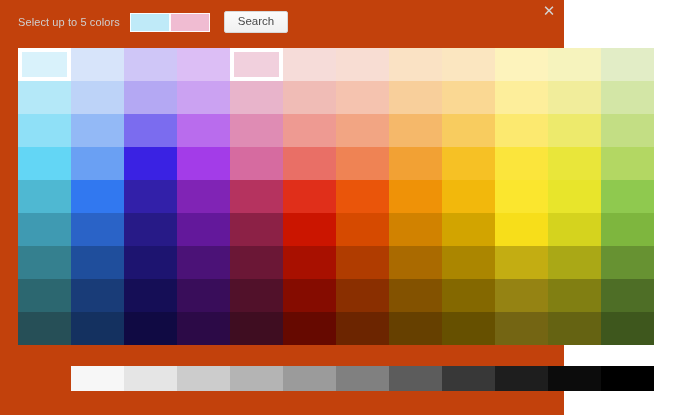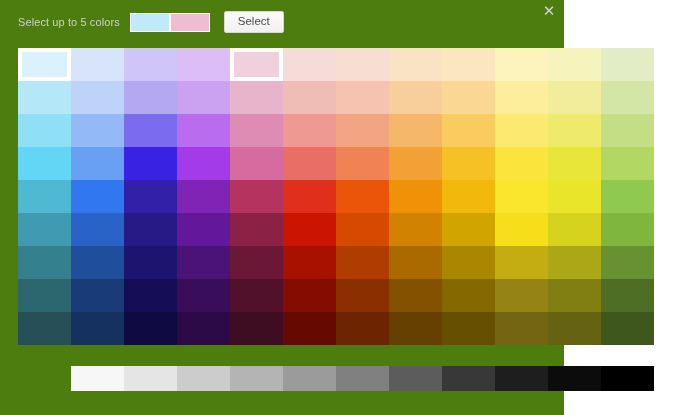--- a/index.html
+++ b/index.html
@@ -13,21 +13,21 @@
     overflow: hidden;
     font-family: "Liberation Sans", sans-serif;
     position: relative;
   }
 
   #picker-dialog {
     position: absolute;
     left: 0; top: 0;
     width: 564px;
     height: 415px;
-    background: #4d7c0f;
+    background: #c2410c;
     box-sizing: border-box;
   }
 
   
   #picker-header {
     position: absolute;
     left: 18px;
     top: 10px;
     height: 24px;
     display: flex;
@@ -127,21 +127,21 @@
 <div id="picker-dialog">
 
   <div id="picker-header">
     <span id="picker-hint">Select up to 5 colors</span>
 
     <div id="selected-chips">
         <div class="chip" style="background: rgb(191, 234, 248);"></div>
         <div class="chip" style="background: rgb(240, 188, 210);"></div>
       </div>
 
-    <button id="search-button">Select</button>
+    <button id="search-button">Search</button>
   </div>
 
   <div id="close-button">✕</div>
 
   <div id="color-grid">
       <div class="grid-row">
         <div class="swatch selected" style="background: rgb(217, 242, 251);"></div>
         <div class="swatch" style="background: rgb(215, 228, 250);"></div>
         <div class="swatch" style="background: rgb(207, 198, 247);"></div>
         <div class="swatch" style="background: rgb(220, 190, 245);"></div>

